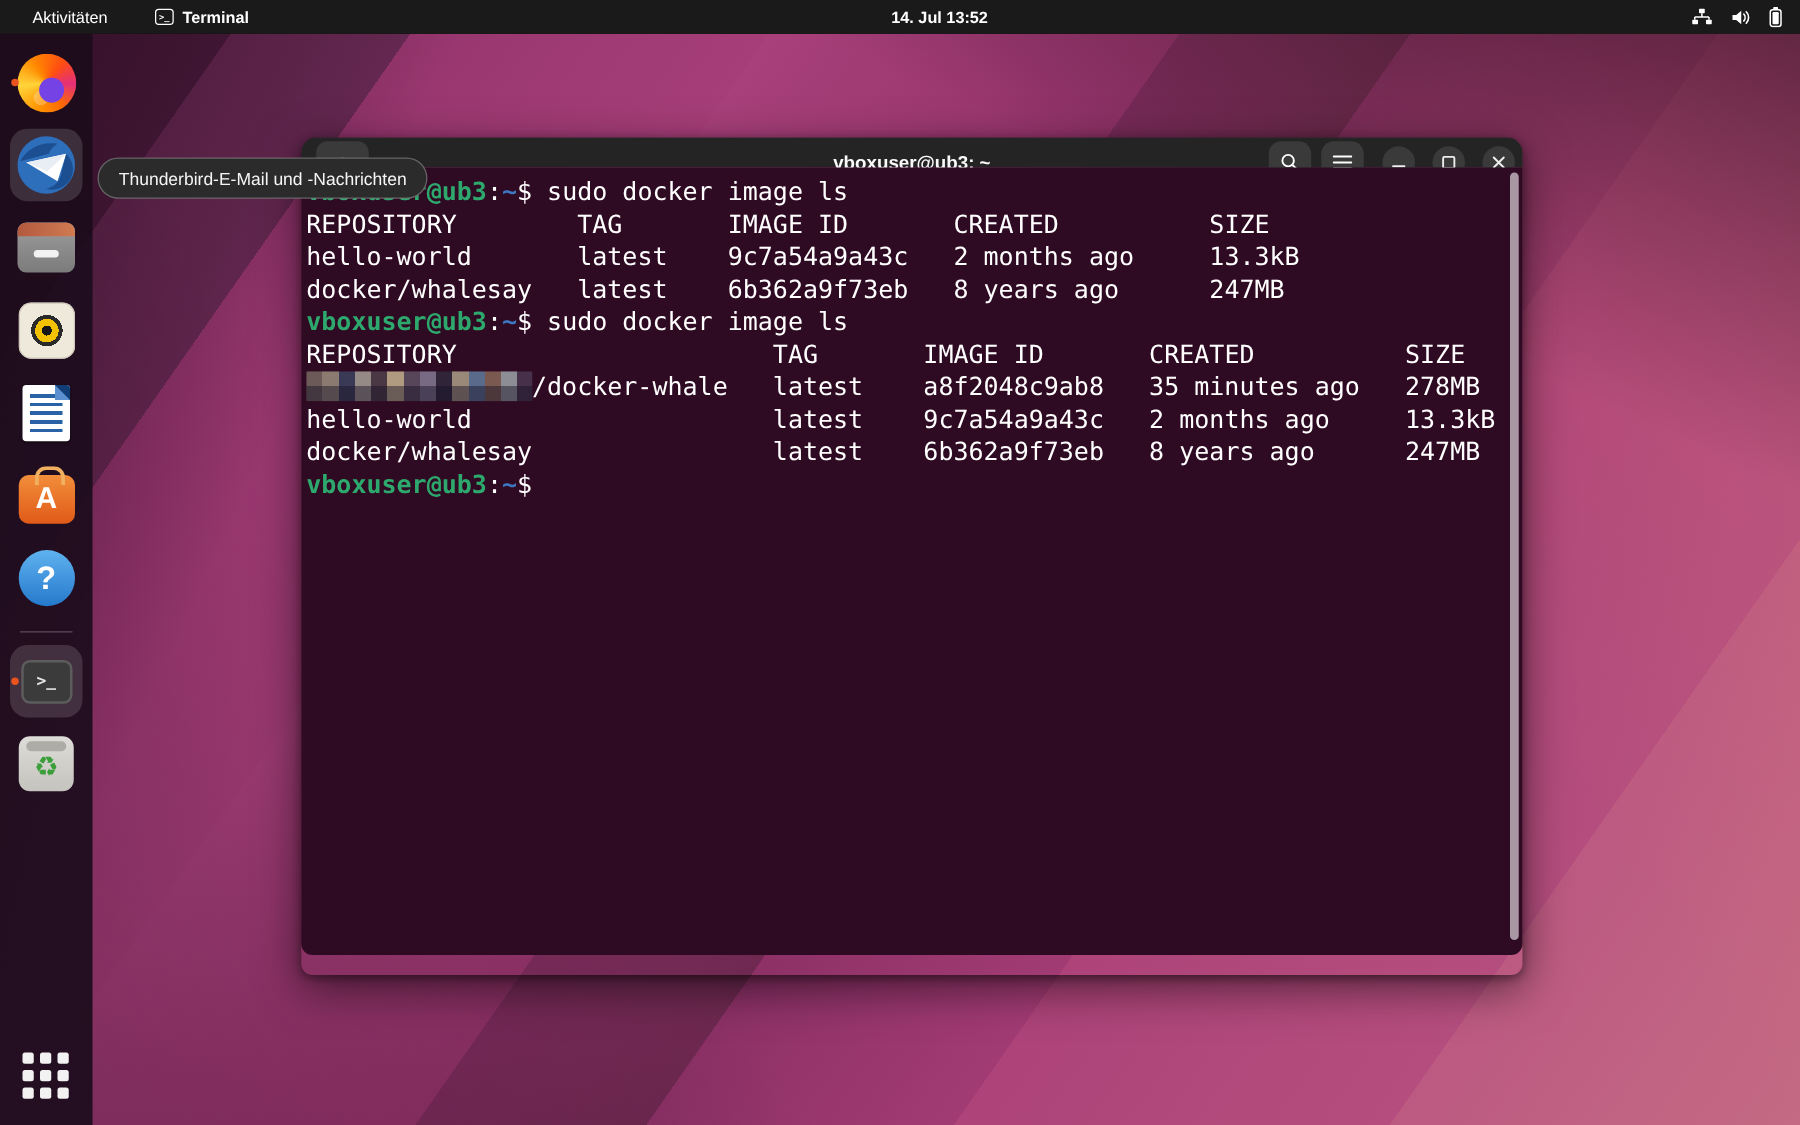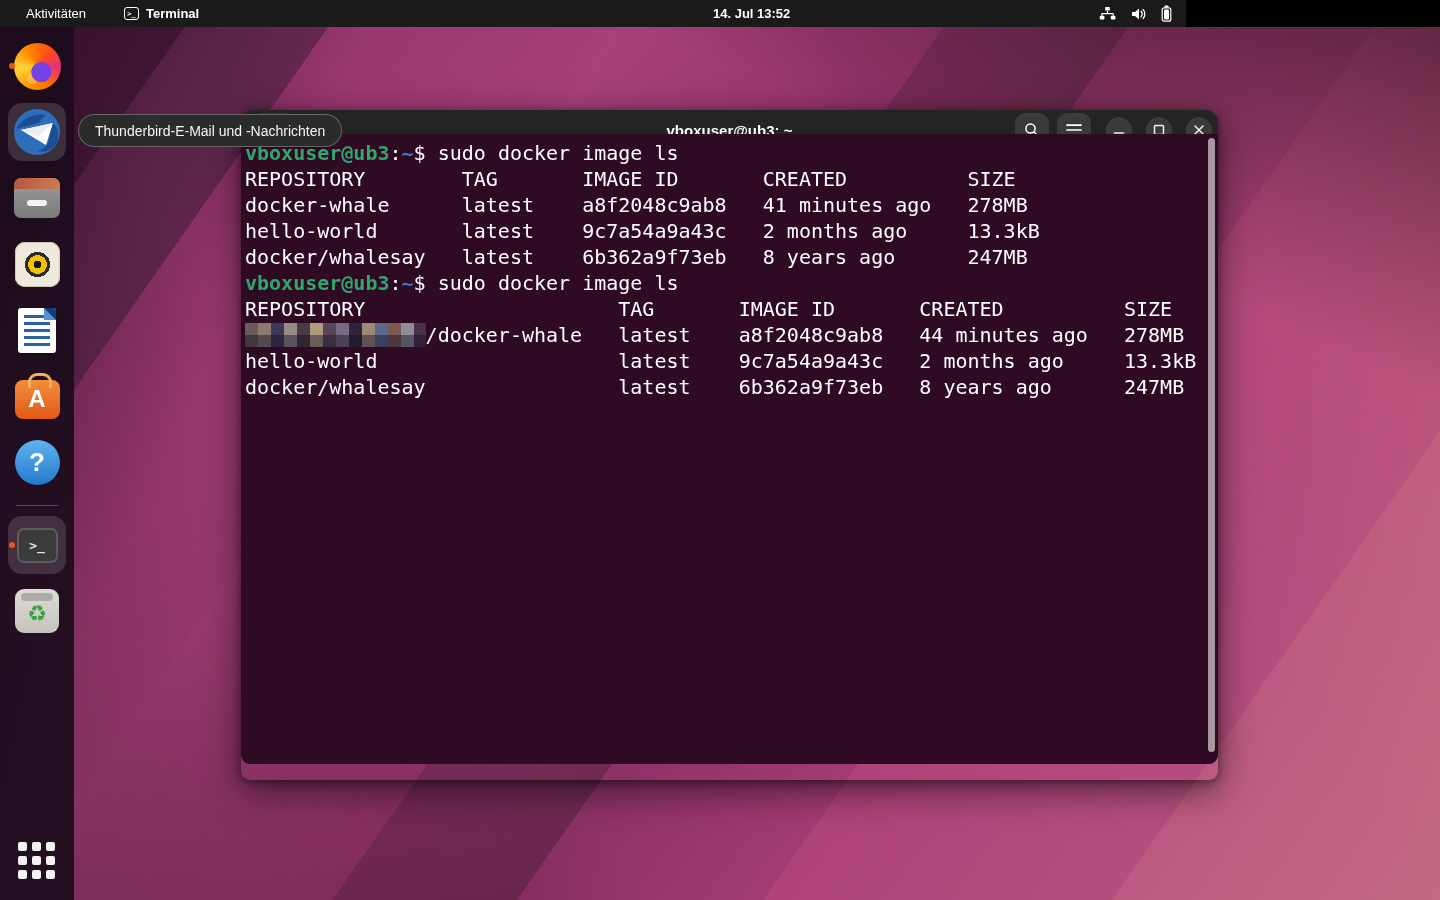--- a/index.html
+++ b/index.html
@@ -25,21 +25,21 @@
         #6a2a54 9%, #6a2a54 16%,
         #97366f 16%, #a63e79 30%,
         #a8407b 30%, #933369 46%,
         #7c2c5b 46%, #6f2951 55%,
         #8d3167 55%, #a23b74 67%,
         #ad4379 67%, #b54e7e 84%,
         #bc5a81 84%, #c46a84 100%);
   }
 
   
-  .topbar{position:absolute;top:0;left:0;width:1186px;height:27px;background:var(--topbar-bg);
+  .topbar{position:absolute;top:0;left:0;width:1440px;height:27px;background:var(--topbar-bg);
     display:flex;align-items:center;color:#fff;font-size:13px;z-index:30;}
   .tb-activities{margin-left:18px;padding:2px 8px;border-radius:6px;cursor:default;}
   .tb-appmenu{margin-left:22px;display:flex;align-items:center;gap:7px;font-weight:700;padding:2px 8px;border-radius:6px;}
   .term-badge{display:inline-flex;align-items:center;justify-content:center;width:15px;height:13px;
     border:1.3px solid #fff;border-radius:3px;font:700 7px "DejaVu Sans Mono",monospace;color:#fff;letter-spacing:0;}
   .tb-clock{position:absolute;left:713px;top:0;height:27px;display:flex;align-items:center;font-weight:600;}
   .tb-right{position:absolute;right:14px;top:0;height:27px;display:flex;align-items:center;gap:14px;}
   .tb-right svg{display:block;}
 
   
@@ -88,21 +88,21 @@
   .ic-trash{width:44px;height:44px;border-radius:9px;background:linear-gradient(#dddcd8,#c4c3bd);
     position:relative;display:flex;align-items:center;justify-content:center;}
   .ic-trash::before{content:"";position:absolute;top:4px;left:6px;right:6px;height:8px;background:#aSaaa5;
     background:#adaca7;border-radius:4px;}
   .ic-trash span{color:#3a9e3a;font-size:22px;line-height:1;margin-top:6px;}
   .ic-grid{width:38px;height:38px;display:grid;grid-template-columns:repeat(3,9px);grid-template-rows:repeat(3,9px);
     gap:5px;}
   .ic-grid i{background:#f2f2f2;border-radius:2px;}
 
   
-  .tooltip{position:absolute;left:78px;top:114px;height:33px;padding:0 16px;display:flex;align-items:center;
+  .tooltip{position:absolute;left:78px;top:126px;height:33px;padding:0 16px;display:flex;align-items:center;
     background:#2b2b2b;border:1px solid rgba(255,255,255,.28);border-radius:17px;color:#f5f5f5;font-size:14px;
     z-index:50;white-space:nowrap;}
 
   
   .window{position:absolute;left:241px;top:110px;width:977px;height:670px;z-index:40;
     border-radius:12px 12px 9px 9px;box-shadow:0 10px 36px rgba(0,0,0,.55), 0 2px 8px rgba(0,0,0,.4);}
   .titlebar{position:relative;height:24px;background:var(--titlebar-bg);border-radius:12px 12px 0 0;}
   .newtab-btn{position:absolute;left:12px;top:3px;width:42px;height:35px;border-radius:9px;background:#3a3a3a;
     color:#cfcfcf;font-size:17px;display:flex;align-items:center;justify-content:center;}
   .win-title{position:absolute;left:0;right:0;top:0;height:40px;display:flex;align-items:center;justify-content:center;
@@ -259,27 +259,27 @@
       <div class="tbtn-ci btn-close">
         <svg width="12" height="12" viewBox="0 0 12 12">
             <path d="M2 2l8 8M10 2l-8 8" stroke="#eee" stroke-width="1.6" stroke-linecap="round"></path>
           </svg>
       </div>
     </div>
     <div class="term-body">
       <div class="term-lines">
           <div class="tline"><span class="seg-g">vboxuser@ub3</span><span class="seg-w">:</span><span class="seg-b">~</span><span class="seg-w">$ sudo docker image ls</span></div>
           <div class="tline"><span class="seg-w">REPOSITORY        TAG       IMAGE ID       CREATED          SIZE</span></div>
-          <div class="tline"><span class="seg-w">docker-whale      latest    a8f2048c9ab8   41 minutes ago   278MB</span></div>
           <div class="tline"><span class="seg-w">hello-world       latest    9c7a54a9a43c   2 months ago     13.3kB</span></div>
           <div class="tline"><span class="seg-w">docker/whalesay   latest    6b362a9f73eb   8 years ago      247MB</span></div>
           <div class="tline"><span class="seg-g">vboxuser@ub3</span><span class="seg-w">:</span><span class="seg-b">~</span><span class="seg-w">$ sudo docker image ls</span></div>
           <div class="tline"><span class="seg-w">REPOSITORY                     TAG       IMAGE ID       CREATED          SIZE</span></div>
-          <div class="tline"><span class="censor" style="width: 15ch;"></span><span class="seg-w">/docker-whale   latest    a8f2048c9ab8   44 minutes ago   278MB</span></div>
+          <div class="tline"><span class="censor" style="width: 15ch;"></span><span class="seg-w">/docker-whale   latest    a8f2048c9ab8   35 minutes ago   278MB</span></div>
           <div class="tline"><span class="seg-w">hello-world                    latest    9c7a54a9a43c   2 months ago     13.3kB</span></div>
           <div class="tline"><span class="seg-w">docker/whalesay                latest    6b362a9f73eb   8 years ago      247MB</span></div>
+          <div class="tline"><span class="seg-g">vboxuser@ub3</span><span class="seg-w">:</span><span class="seg-b">~</span><span class="seg-w">$ </span></div>
         </div>
       <div class="scroll-thumb"></div>
     </div>
   </div>
 
   <div class="tooltip">Thunderbird-E-Mail und -Nachrichten</div>
 </div>
 
 </body></html>

